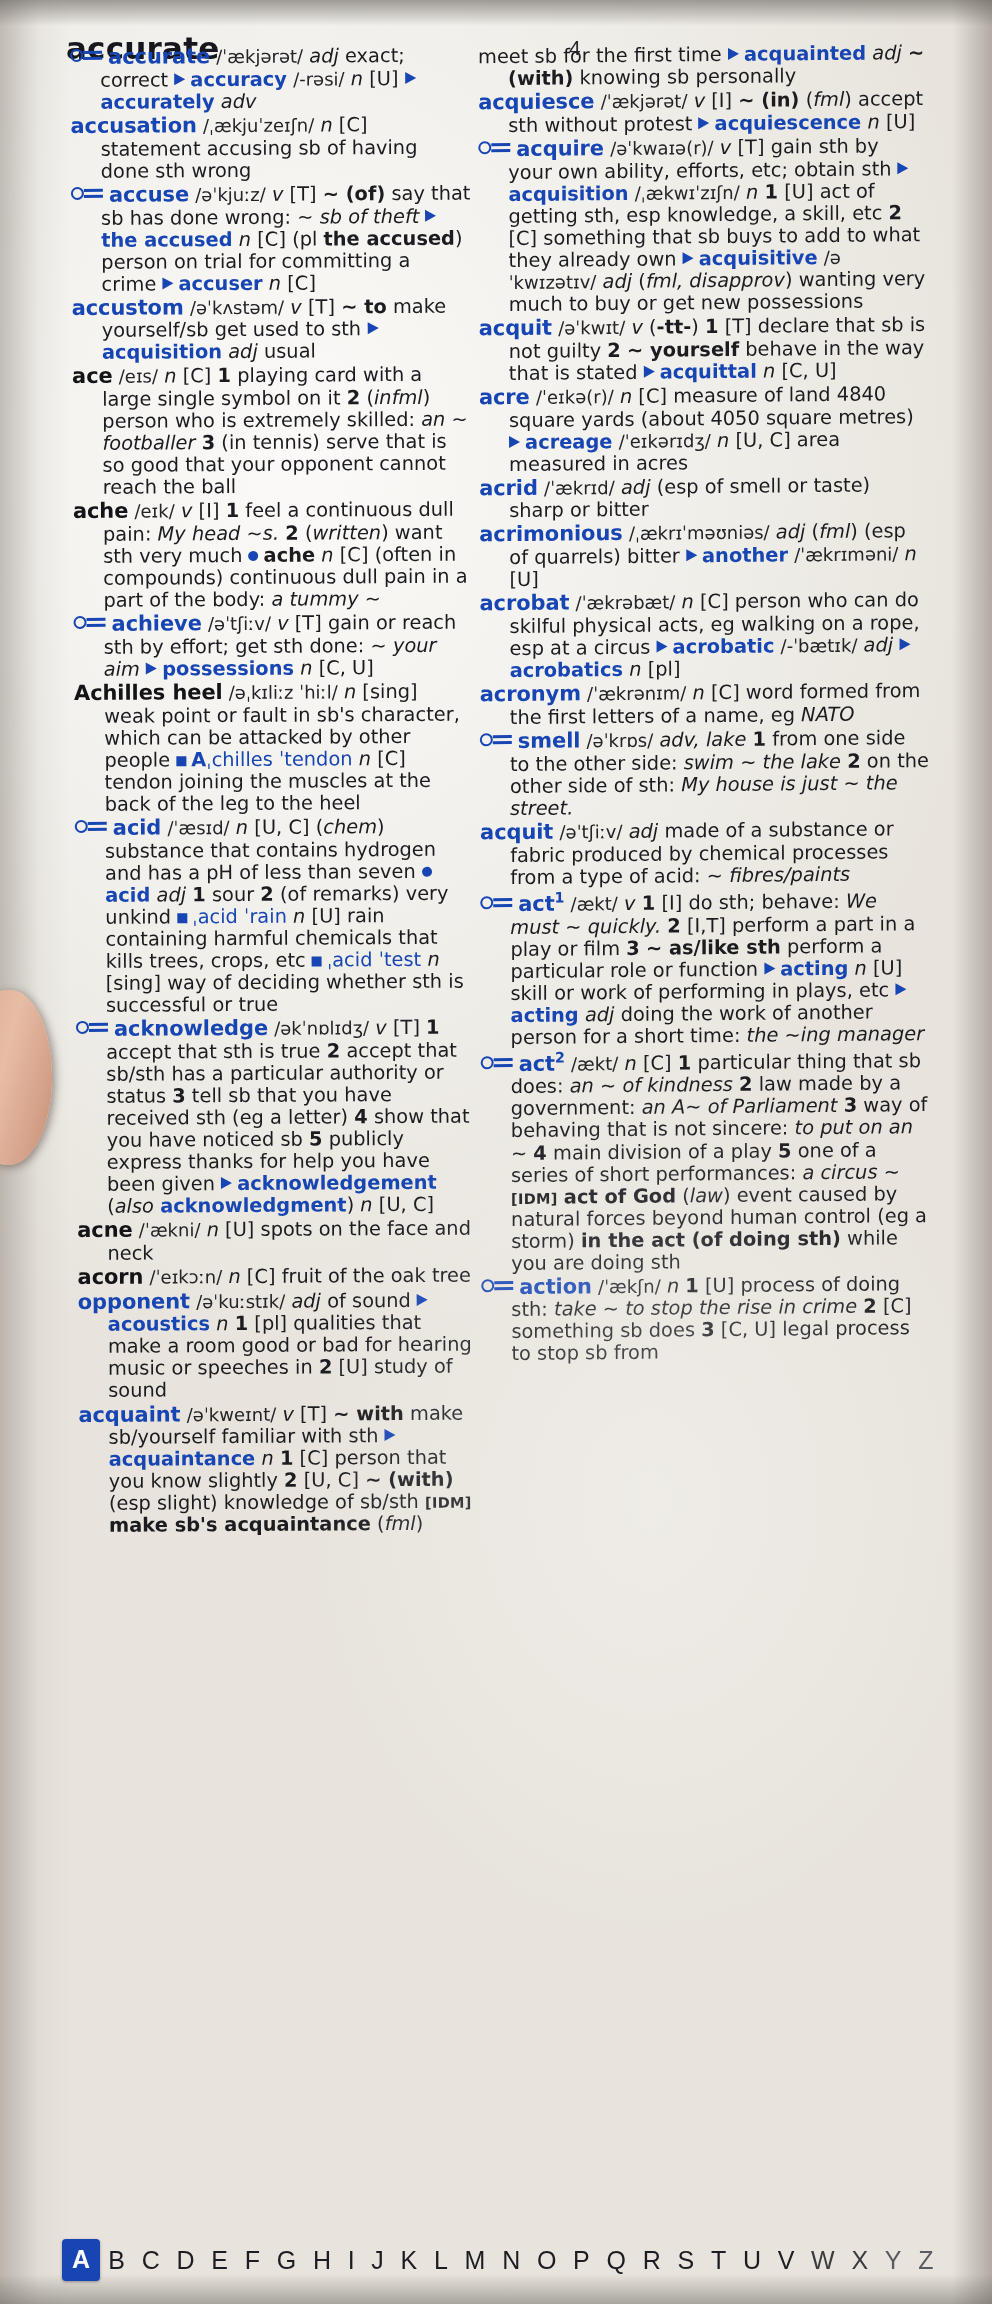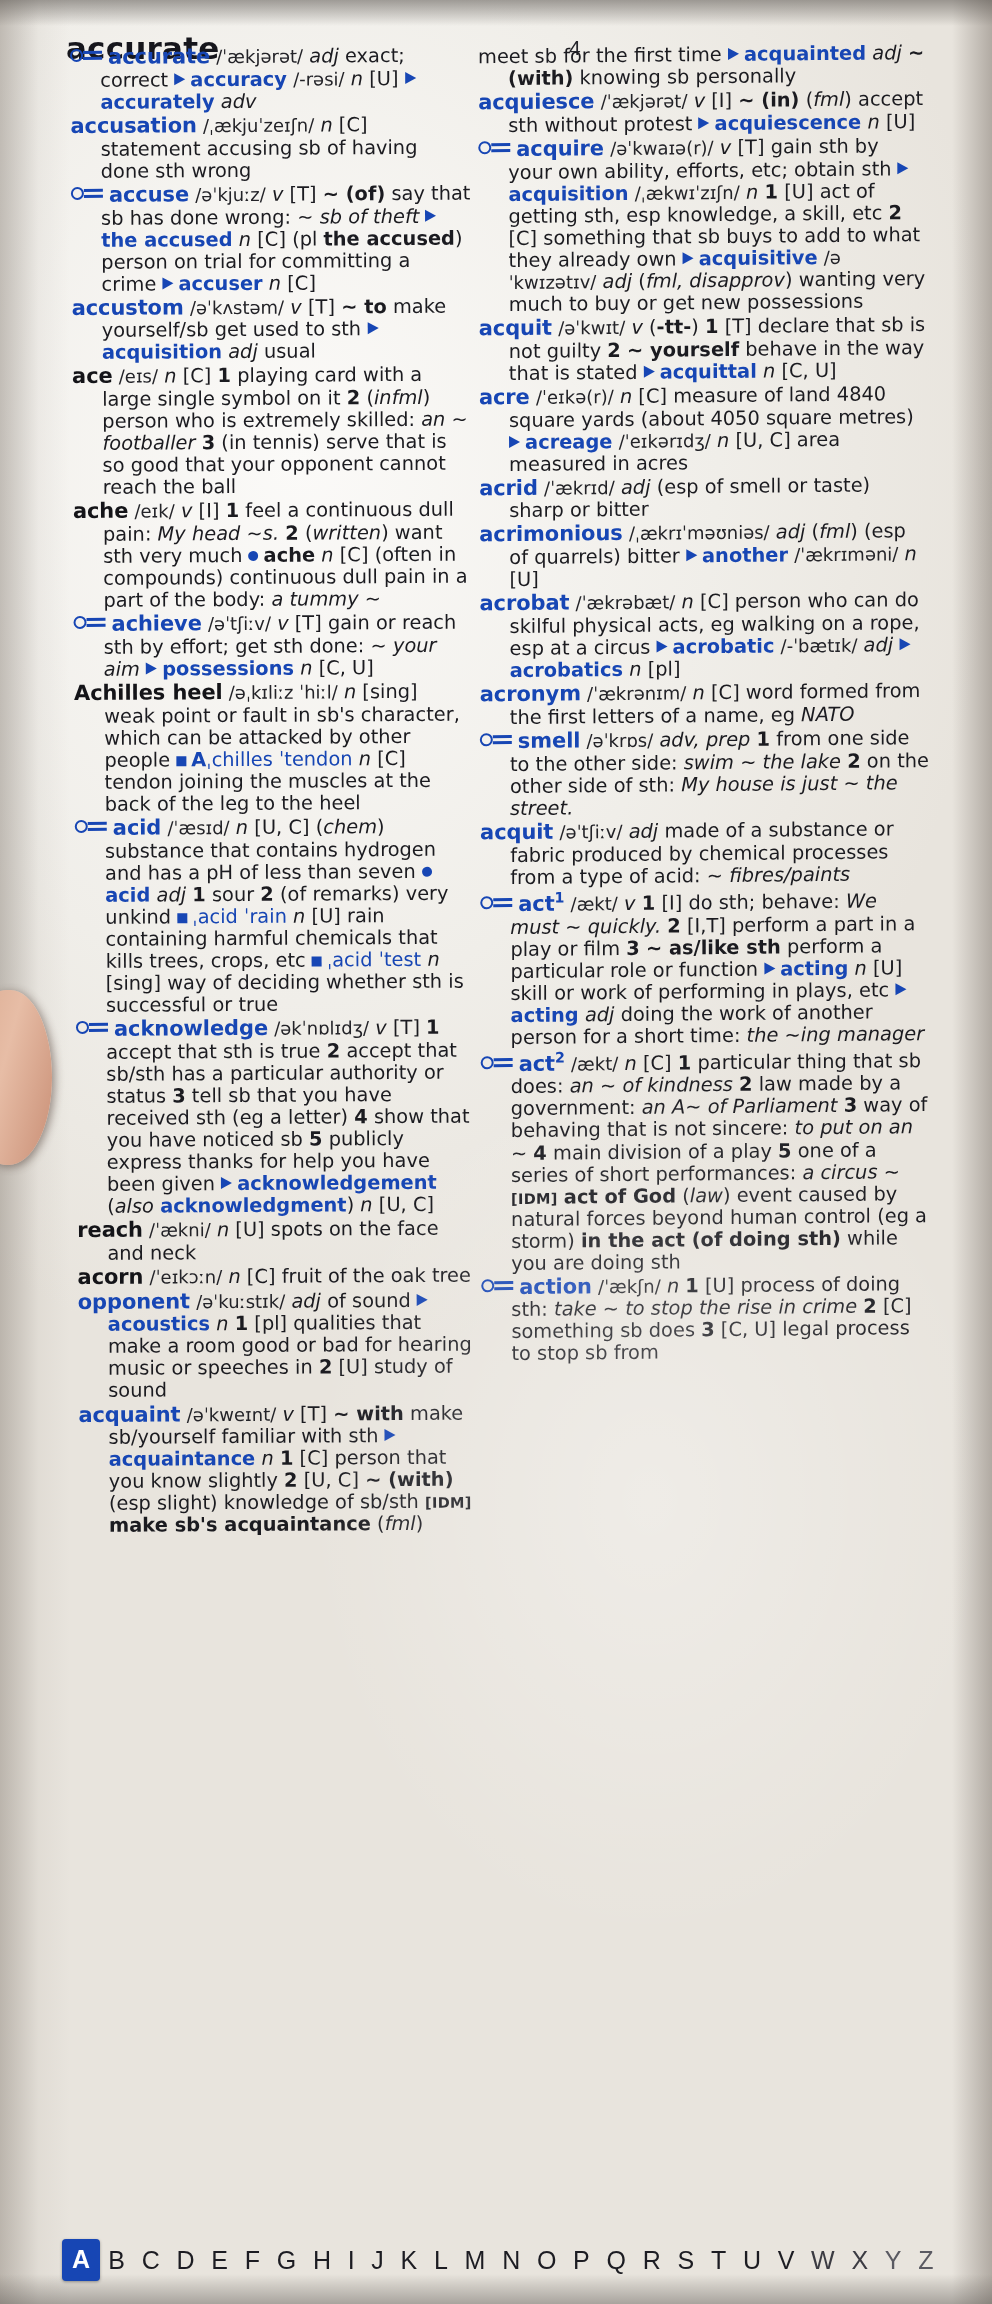--- a/index.html
+++ b/index.html
@@ -284,21 +284,21 @@
 
       <div class="entry">
         <span class="key"></span><span class="hw">acid</span> <span class="ph">/ˈæsɪd/</span> <span class="it">n</span> [U, C] (<span class="it">chem</span>) substance that contains hydrogen and has a pH of less than seven <span class="dot"></span><span class="bluebd">acid</span> <span class="it">adj</span> <span class="sense">1</span> sour <span class="sense">2</span> (of remarks) very unkind <span class="sq"></span><span class="blue">ˌacid ˈrain</span> <span class="it">n</span> [U] rain containing harmful chemicals that kills trees, crops, etc <span class="sq"></span><span class="blue">ˌacid ˈtest</span> <span class="it">n</span> [sing] way of deciding whether sth is successful or true
       </div>
 
       <div class="entry">
         <span class="key"></span><span class="hw">acknowledge</span> <span class="ph">/əkˈnɒlɪdʒ/</span> <span class="it">v</span> [T] <span class="sense">1</span> accept that sth is true <span class="sense">2</span> accept that sb/sth has a particular authority or status <span class="sense">3</span> tell sb that you have received sth (eg a letter) <span class="sense">4</span> show that you have noticed sb <span class="sense">5</span> publicly express thanks for help you have been given <span class="tri"></span><span class="bluebd">acknowledgement</span> (<span class="it">also</span> <span class="bluebd">acknowledgment</span>) <span class="it">n</span> [U, C]
       </div>
 
       <div class="entry">
-        <span class="hw black">reach</span> <span class="ph">/ˈækni/</span> <span class="it">n</span> [U] spots on the face and neck
+        <span class="hw black">acne</span> <span class="ph">/ˈækni/</span> <span class="it">n</span> [U] spots on the face and neck
       </div>
 
       <div class="entry">
         <span class="hw black">acorn</span> <span class="ph">/ˈeɪkɔːn/</span> <span class="it">n</span> [C] fruit of the oak tree
       </div>
 
       <div class="entry">
         <span class="hw">opponent</span> <span class="ph">/əˈkuːstɪk/</span> <span class="it">adj</span> of sound <span class="tri"></span><span class="bluebd">acoustics</span> <span class="it">n</span> <span class="sense">1</span> [pl] qualities that make a room good or bad for hearing music or speeches in <span class="sense">2</span> [U] study of sound
       </div>
 
@@ -340,21 +340,21 @@
 
       <div class="entry">
         <span class="hw">acrobat</span> <span class="ph">/ˈækrəbæt/</span> <span class="it">n</span> [C] person who can do skilful physical acts, eg walking on a rope, esp at a circus <span class="tri"></span><span class="bluebd">acrobatic</span> <span class="ph">/-ˈbætɪk/</span> <span class="it">adj</span> <span class="tri"></span><span class="bluebd">acrobatics</span> <span class="it">n</span> [pl]
       </div>
 
       <div class="entry">
         <span class="hw">acronym</span> <span class="ph">/ˈækrənɪm/</span> <span class="it">n</span> [C] word formed from the first letters of a name, eg <span class="it">NATO</span>
       </div>
 
       <div class="entry">
-        <span class="key"></span><span class="hw">smell</span> <span class="ph">/əˈkrɒs/</span> <span class="it">adv, prep</span> <span class="sense">1</span> from one side to the other side: <span class="it">swim ~ the lake</span> <span class="sense">2</span> on the other side of sth: <span class="it">My house is just ~ the street.</span>
+        <span class="key"></span><span class="hw">smell</span> <span class="ph">/əˈkrɒs/</span> <span class="it">adv, lake</span> <span class="sense">1</span> from one side to the other side: <span class="it">swim ~ the lake</span> <span class="sense">2</span> on the other side of sth: <span class="it">My house is just ~ the street.</span>
       </div>
 
       <div class="entry">
         <span class="hw">acquit</span> <span class="ph">/əˈtʃiːv/</span> <span class="it">adj</span> made of a substance or fabric produced by chemical processes from a type of acid: <span class="it">~ fibres/paints</span>
       </div>
 
       <div class="entry">
         <span class="key"></span><span class="hw">act<span class="sup">1</span></span> <span class="ph">/ækt/</span> <span class="it">v</span> <span class="sense">1</span> [I] do sth; behave: <span class="it">We must ~ quickly.</span> <span class="sense">2</span> [I,T] perform a part in a play or film <span class="sense">3</span> <span class="bd">~ as/like sth</span> perform a particular role or function <span class="tri"></span><span class="bluebd">acting</span> <span class="it">n</span> [U] skill or work of performing in plays, etc <span class="tri"></span><span class="bluebd">acting</span> <span class="it">adj</span> doing the work of another person for a short time: <span class="it">the ~ing manager</span>
       </div>
 

